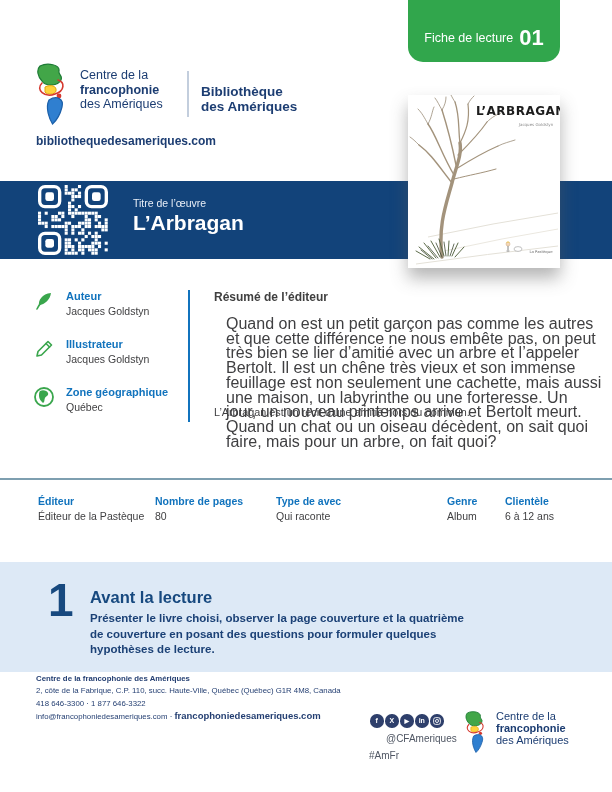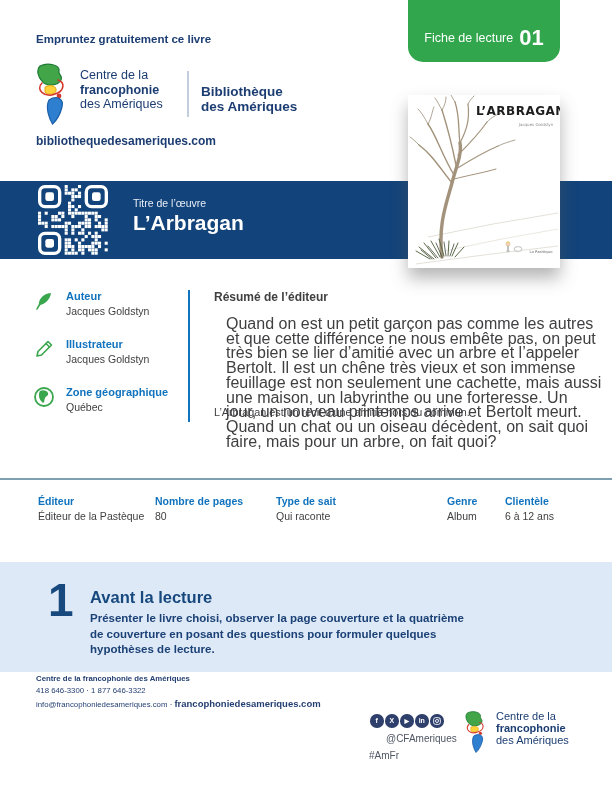--- a/index.html
+++ b/index.html
@@ -84,21 +84,20 @@
       <path d="M13,24 C19,21 25,23 24,28 C23,32 15,32 13,29 Z" fill="#ffd23c" stroke="#e0a50f" stroke-width="1"></path>
       <path d="M10,20 C3,27 13,35 23,31 C33,28 33,19 26,17" fill="none" stroke="#d5392f" stroke-width="1.6" stroke-linecap="round"></path>
       <circle cx="27" cy="33" r="2.4" fill="#d5392f"></circle>
       <path d="M17,37 C25,32 32,36 30,44 C28,52 24,58 20.5,61 C17.5,56 13,45 17,37 Z" fill="#2f7fd0" stroke="#1b5fa8" stroke-width="1.2"></path>
     </symbol>
   </defs>
 </svg>
 
 <div class="page">
 
-  <div class="abs tagline">Empruntez gratuitement ce livre</div>
 
   <div class="abs badge">
     <span class="lbl">Fiche de lecture</span>
     <span class="num">01</span>
   </div>
 
   <svg class="abs logo-mark" width="44" height="62">
       <use href="#amlogo"></use>
     </svg>
   <div class="abs org-text">
@@ -335,34 +334,35 @@
 
   <div class="abs sum-head">Résumé de l’éditeur</div>
   <div class="abs sum-par">Quand on est un petit garçon pas comme les autres et que cette différence ne nous embête pas, on peut très bien se lier d’amitié avec un arbre et l’appeler Bertolt. Il est un chêne très vieux et son immense feuillage est non seulement une cachette, mais aussi une maison, un labyrinthe ou une forteresse. Un jour, un nouveau printemps arrive et Bertolt meurt. Quand un chat ou un oiseau décèdent, on sait quoi faire, mais pour un arbre, on fait quoi?</div>
   <div class="abs sum-close">L’Arbragan est un récit d’une amitié hors du commun.</div>
 
   <div class="abs hr"></div>
   <div class="abs m-label" style="left:38px">Éditeur</div>
   <div class="abs m-value" style="left:38px">Éditeur de la Pastèque</div>
   <div class="abs m-label" style="left:155px">Nombre de pages</div>
   <div class="abs m-value" style="left:155px">80</div>
-  <div class="abs m-label" style="left:276px">Type de sait</div>
+  <div class="abs m-label" style="left:276px">Type de avec</div>
   <div class="abs m-value" style="left:276px">Qui raconte</div>
   <div class="abs m-label" style="left:447px">Genre</div>
   <div class="abs m-value" style="left:447px">Album</div>
   <div class="abs m-label" style="left:505px">Clientèle</div>
   <div class="abs m-value" style="left:505px">6 à 12 ans</div>
 
   <div class="abs activity"></div>
   <div class="abs act-num">1</div>
   <div class="abs act-title">Avant la lecture</div>
   <div class="abs act-desc">Présenter le livre choisi, observer la page couverture et la quatrième de couverture en posant des questions pour formuler quelques hypothèses de lecture.</div>
 
   <div class="abs f-text">
     <div class="b">Centre de la francophonie des Amériques</div>
+    <div>2, côte de la Fabrique, C.P. 110, succ. Haute-Ville, Québec (Québec)  G1R 4M8, Canada</div>
     <div>418 646-3300 · 1 877 646-3322</div>
     <div>
       <span>info@francophoniedesameriques.com</span>
       <span>·</span>
       <span class="big">francophoniedesameriques.com</span>
     </div>
   </div>
 
   <div class="abs socials">
     <span class="soc">f</span>

